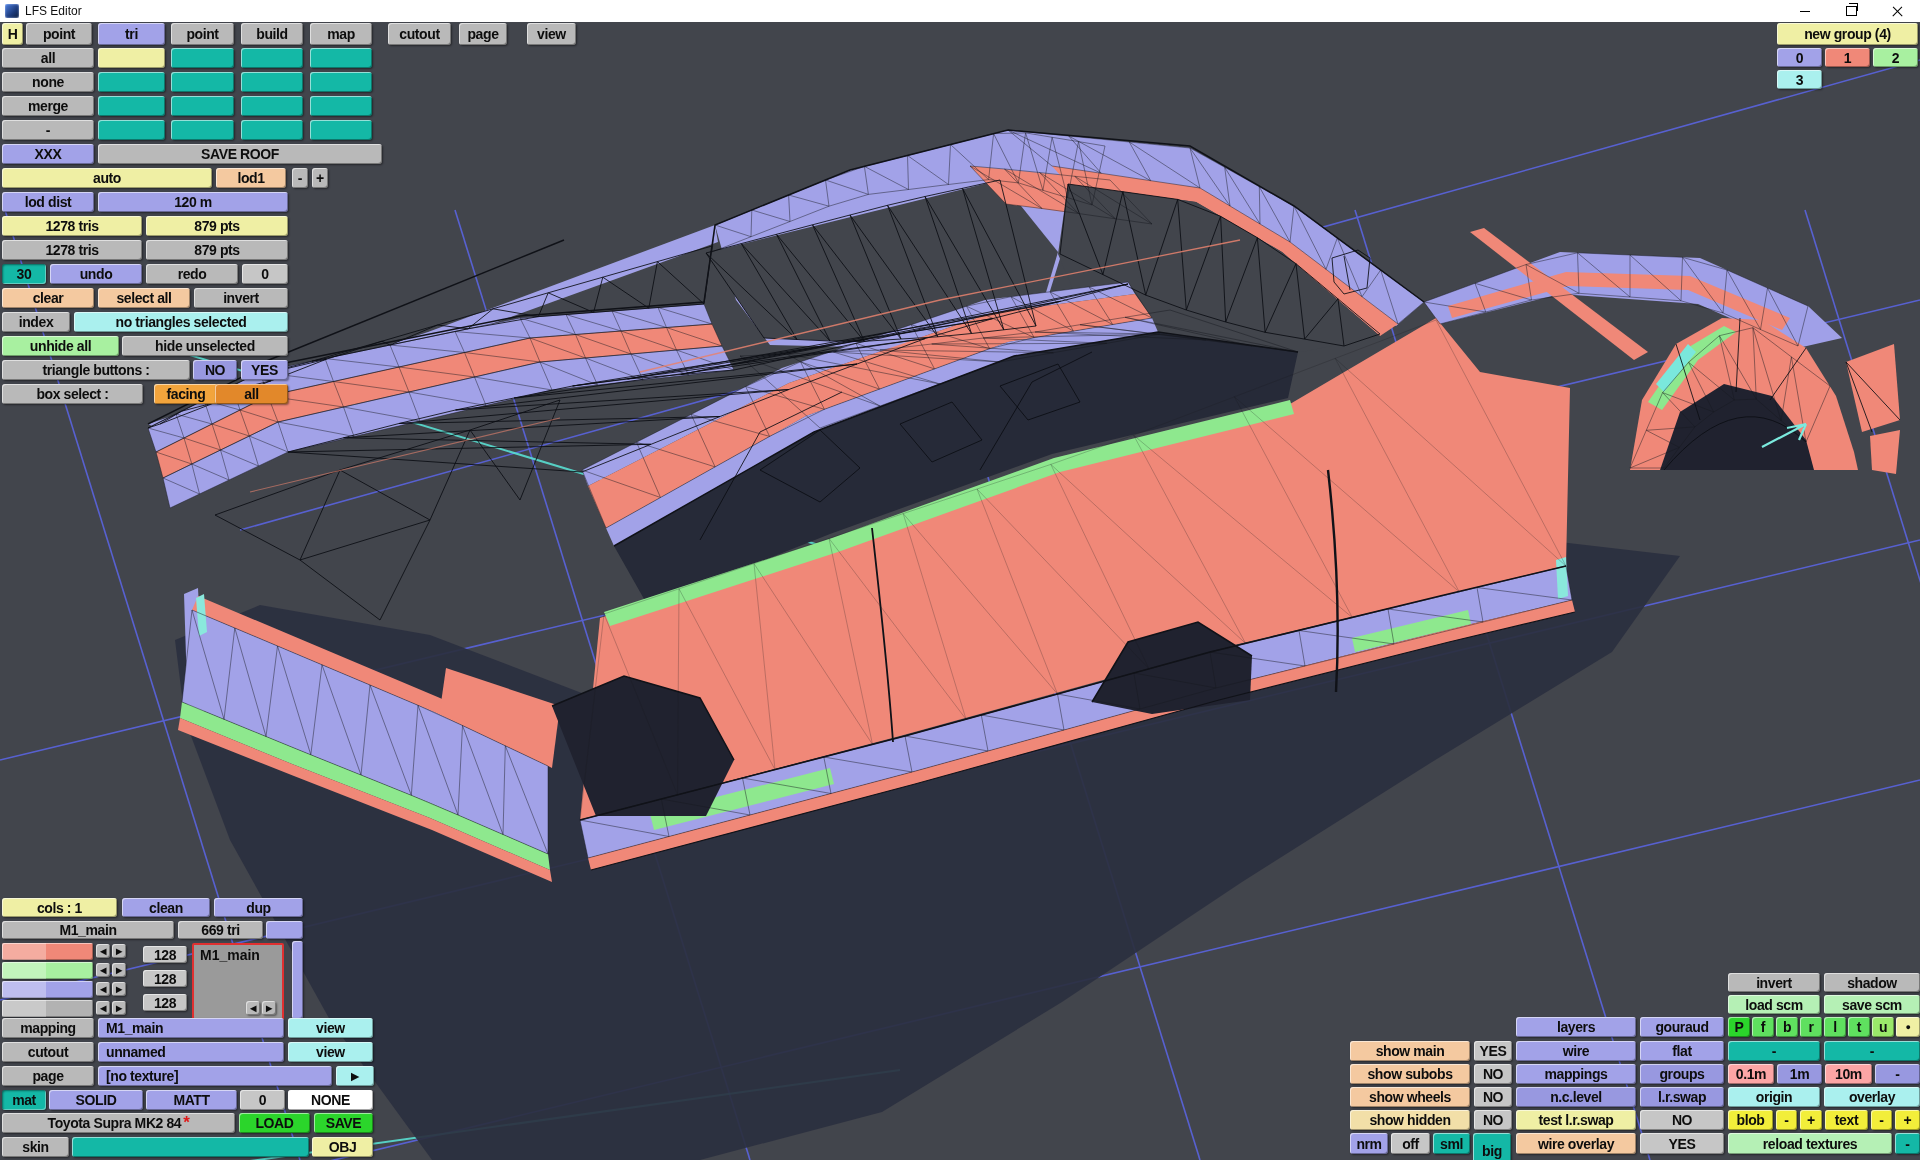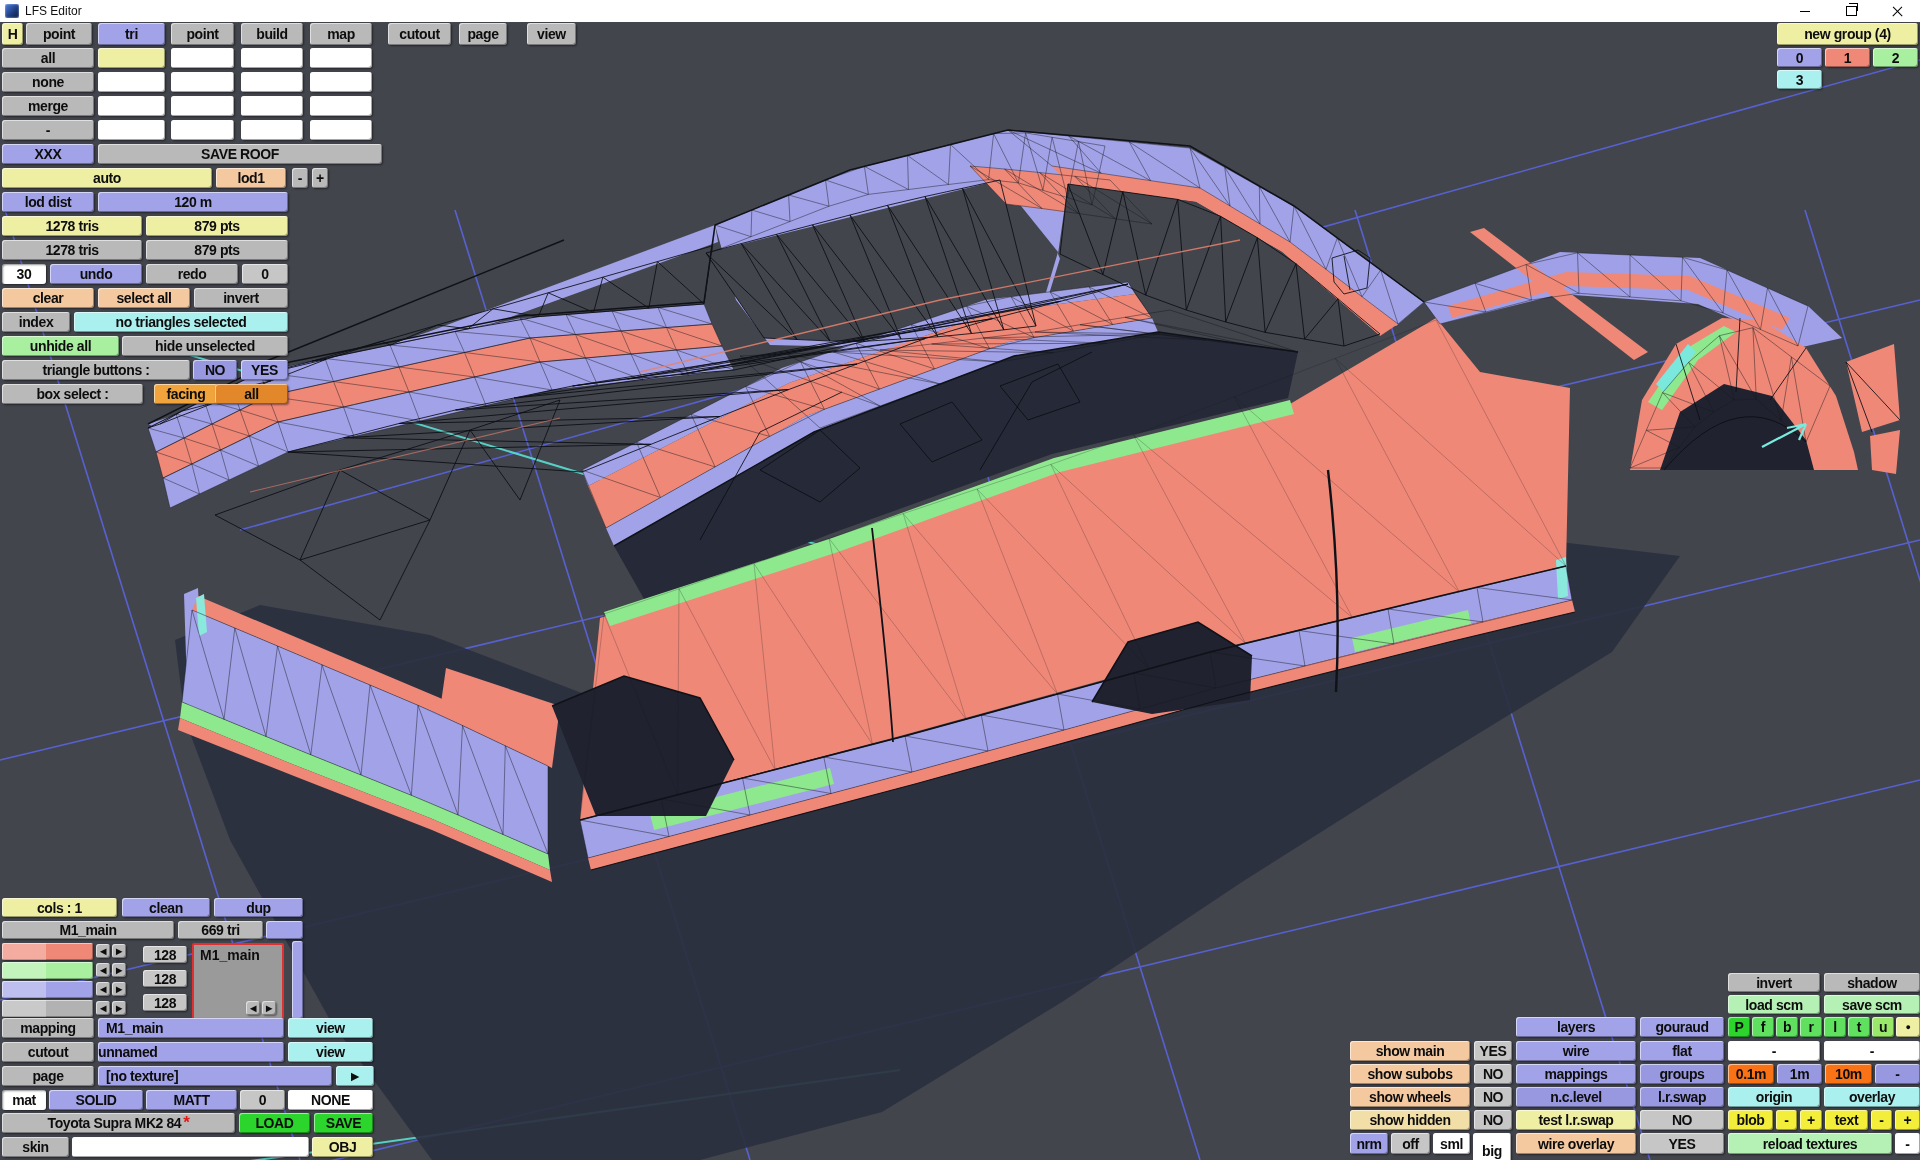--- a/index.html
+++ b/index.html
@@ -18,22 +18,22 @@
   .glyph-max:before{content:"";position:absolute;left:2px;top:-4px;width:8px;height:7px;border:1px solid #000;border-bottom:none;border-left:none;}
   .glyph-close{position:relative;width:11px;height:11px;}
   .glyph-close:before,.glyph-close:after{content:"";position:absolute;left:-1px;top:5px;width:13px;height:1.4px;background:#000;}
   .glyph-close:before{transform:rotate(45deg);} .glyph-close:after{transform:rotate(-45deg);}
   
   .btn{position:absolute;height:20px;box-sizing:border-box;display:flex;align-items:center;justify-content:center;
        font:700 14px/1 "Liberation Sans",sans-serif;letter-spacing:-0.4px;color:#0d0d0d;background:#b9b9b9;
        border-radius:3px;white-space:nowrap;overflow:hidden;z-index:5;
        box-shadow:inset 1px 1px 0 rgba(255,255,255,.55),inset -1px -1px 0 rgba(0,0,0,.35),1px 1px 2px rgba(0,0,0,.45);}
   .pressed{box-shadow:inset -1px -1px 0 rgba(255,255,255,.35),inset 1px 1px 2px rgba(0,0,0,.45),1px 1px 2px rgba(0,0,0,.45);}
-  .gray2{background:#ffffff;} .gray3{background:#c6c6c6;}
-  .purple{background:#a2a2e8;} .purple2{background:#9898e0;} .purple3{background:#f97316;}
+  .gray2{background:#14b8a6;} .gray3{background:#c6c6c6;}
+  .purple{background:#a2a2e8;} .purple2{background:#9898e0;} .purple3{background:#fca5a5;}
   .yellow{background:#efefa4;} .byellow{background:#f2ee3a;}
   .tan{background:#f4c9a0;} .tanyellow{background:#f2dfa8;}
   .orange{background:#f2a43c;} .orange2{background:#e2882a;}
   .cyan{background:#aaf0ee;}
   .green{background:#a8f0a0;} .lgreen{background:#b5f0b5;}
   .bgreen{background:#2bd52b;} .bgreen2{background:#5fe05f;} .bgreen3{background:#9ae86a;}
   .salmon{background:#f08878;} .white{background:#ffffff;}
   .bar{position:absolute;height:17px;border-radius:2px;z-index:5;
        box-shadow:inset 1px 1px 0 rgba(255,255,255,.5),inset -1px -1px 0 rgba(0,0,0,.3),1px 1px 2px rgba(0,0,0,.4);}
   .bar .half{position:absolute;left:0;top:0;width:48%;height:100%;background:rgba(255,255,255,.3);border-radius:2px 0 0 2px;}
@@ -294,21 +294,21 @@
   <span class="lbl">M1_main</span>
   <div class="btn mini" style="left:52px;top:56px">◄</div>
   <div class="btn mini" style="left:68px;top:56px">►</div>
 </div>
 
 <div class="btn" style="left:2px;top:1018px;width:92px">mapping</div>
 <div class="btn purple" style="left:98px;top:1018px;width:186px;justify-content:flex-start;padding-left:8px">M1_main</div>
 <div class="btn cyan" style="left:288px;top:1018px;width:85px">view</div>
 
 <div class="btn" style="left:2px;top:1042px;width:92px">cutout</div>
-<div class="btn purple" style="left:98px;top:1042px;width:186px;justify-content:flex-start;padding-left:0">unnamed</div>
+<div class="btn purple" style="left:98px;top:1042px;width:186px;justify-content:flex-start;padding-left:8px">unnamed</div>
 <div class="btn cyan" style="left:288px;top:1042px;width:85px">view</div>
 
 <div class="btn" style="left:2px;top:1066px;width:92px">page</div>
 <div class="btn purple" style="left:98px;top:1066px;width:234px;justify-content:flex-start;padding-left:8px">[no texture]</div>
 <div class="btn cyan" style="left:336px;top:1066px;width:38px">►</div>
 
 <div class="btn gray2 pressed" style="left:2px;top:1090px;width:44px">mat</div>
 <div class="btn purple" style="left:49px;top:1090px;width:94px">SOLID</div>
 <div class="btn purple" style="left:146px;top:1090px;width:91px">MATT</div>
 <div class="btn gray3" style="left:240px;top:1090px;width:45px">0</div>

